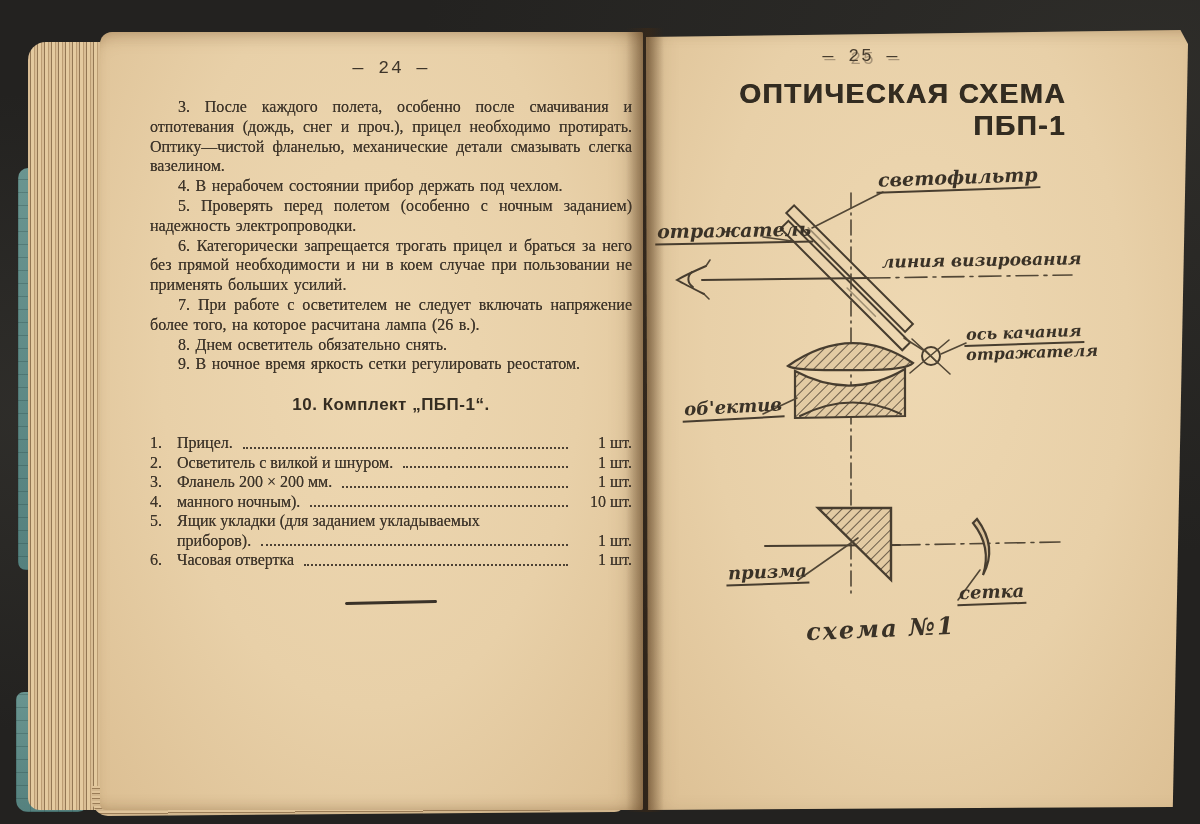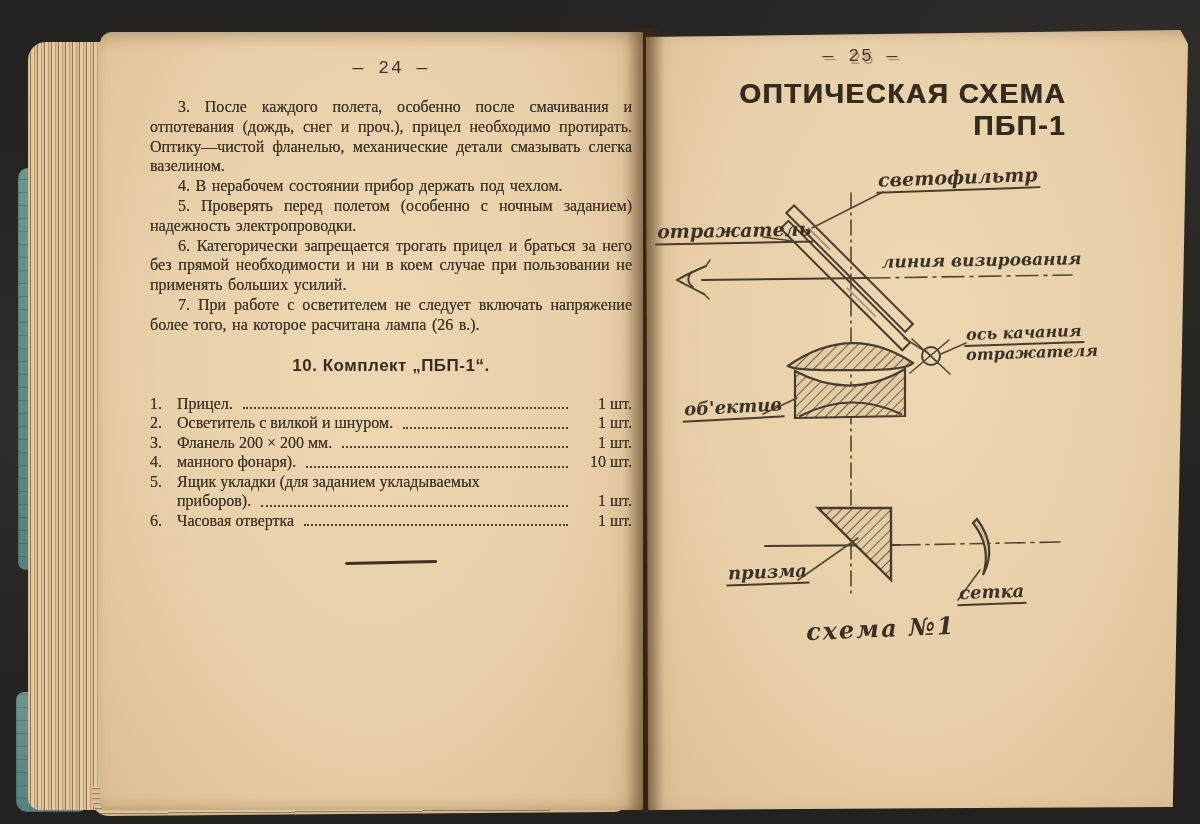--- a/index.html
+++ b/index.html
@@ -84,20 +84,22 @@
 
   <div class="page left-page">
     <div class="lp-content">
       <div class="pg-num">— 24 —</div>
 
       <p class="para">3. После каждого полета, особенно после смачивания и отпотевания (дождь, снег и проч.), прицел необходимо протирать. Оптику—чистой фланелью, механические детали смазывать слегка вазелином.</p>
       <p class="para">4. В нерабочем состоянии прибор держать под чехлом.</p>
       <p class="para">5. Проверять перед полетом (особенно с ночным заданием) надежность электропроводки.</p>
       <p class="para">6. Категорически запрещается трогать прицел и браться за него без прямой необходимости и ни в коем случае при пользовании не применять больших усилий.</p>
       <p class="para">7. При работе с осветителем не следует включать напряжение более того, на которое расчитана лампа (26 в.).</p>
+      <p class="para">8. Днем осветитель обязательно снять.</p>
+      <p class="para">9. В ночное время яркость сетки регулировать реостатом.</p>
 
       <div class="section-heading">10. Комплект „ПБП-1“.</div>
 
       <div class="kit">
         <div class="kit-row">
           <span class="kit-num">1.</span>
           <span class="kit-body">
               <span class="kline">
                 <span>Прицел.</span>
                 <span class="dots"></span>
@@ -122,21 +124,21 @@
                 <span>Фланель 200 × 200 мм.</span>
                 <span class="dots"></span>
                 <span class="kit-qty">1 шт.</span>
               </span>
             </span>
         </div>
         <div class="kit-row">
           <span class="kit-num">4.</span>
           <span class="kit-body">
             <span class="kline">
-                <span>манного фонаря).</span>
+                <span>манного ночным).</span>
                 <span class="dots"></span>
                 <span class="kit-qty">10 шт.</span>
               </span>
           </span>
         </div>
         <div class="kit-row">
           <span class="kit-num">5.</span>
           <span class="kit-body">
             <span>Ящик укладки (для заданием укладываемых</span>
             <span class="kline">

